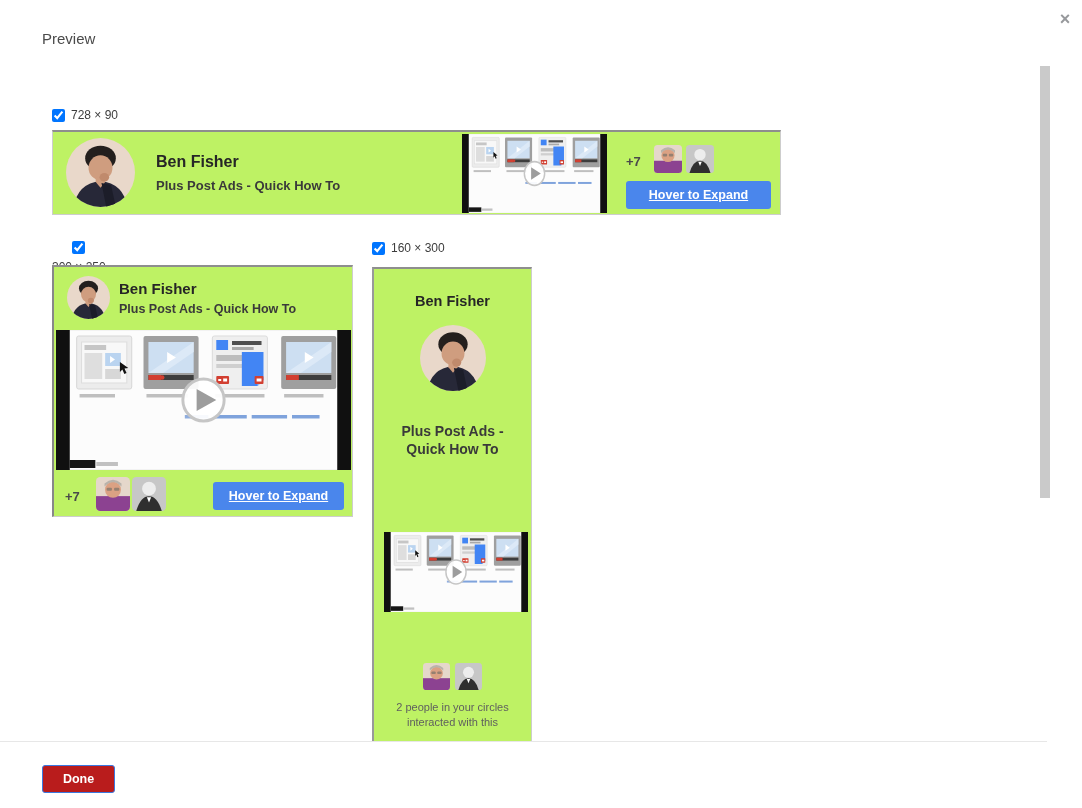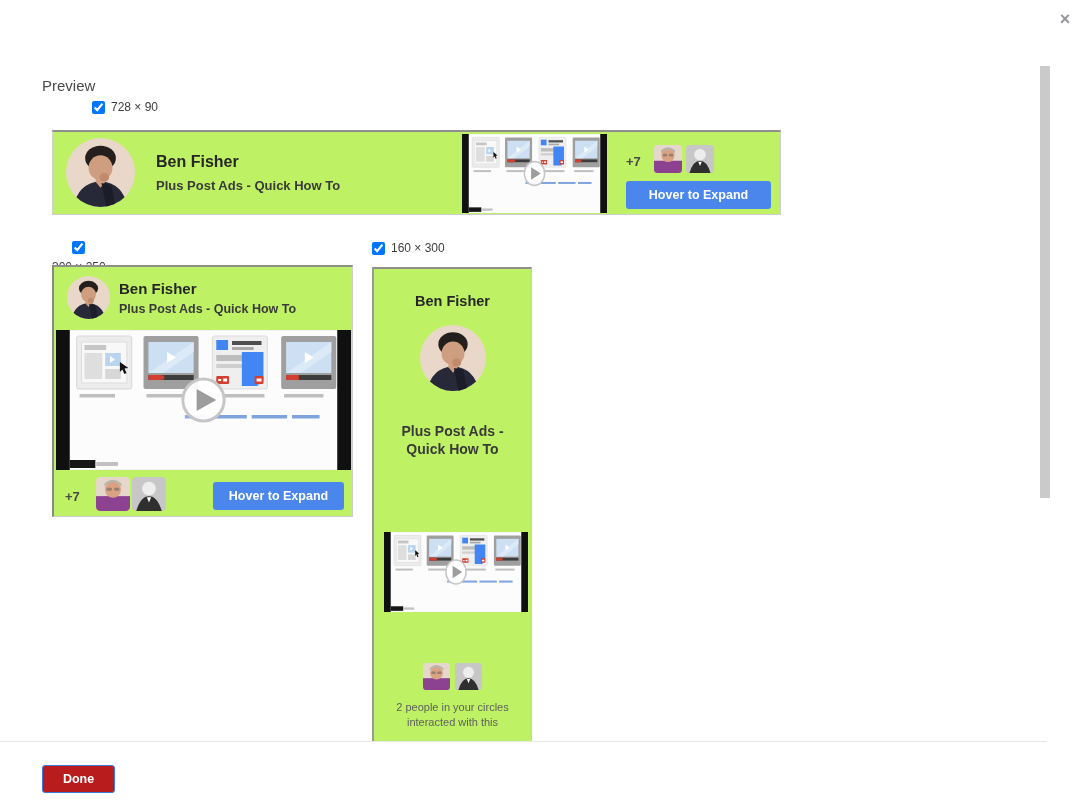--- a/index.html
+++ b/index.html
@@ -6,27 +6,27 @@
   html,body { margin:0; padding:0; background:#fff; }
   .dialog {
     position:relative; width:1082px; height:808px; background:#fff;
     font-family:"Liberation Sans", sans-serif; overflow:hidden;
   }
   .close {
     position:absolute; top:9px; right:7px; width:20px; height:20px;
     font-size:18px; line-height:20px; text-align:center; color:#97999c;
     font-weight:bold; cursor:pointer; user-select:none;
   }
-  .title { position:absolute; left:42px; top:30px; font-size:15px; color:#4a4a4a;margin-top:47px; }
+  .title { position:absolute; left:42px; top:30px; font-size:15px; color:#4a4a4a; }
   .desc  { position:absolute; left:47px; top:68px; font-size:12.5px; color:#7b7b7b; }
 
   .size-row { position:absolute; display:flex; align-items:center; gap:6px;
     font-size:12px; color:#3d3d3d; cursor:pointer; }
   .size-row input { width:13px; height:13px; margin:0; }
-  .row1 { left:52px;  top:100px;margin-left:40px; }
+  .row1 { left:52px;  top:108px; }
   .row2 { left:52px;  top:241px;flex-direction:column; }
   .row3 { left:372px; top:241px; }
 
   .ad { position:absolute; background:#bef264; border:1px solid #cdcdcd; border-top:2px solid #8e8e8e; }
   .ad-728 { left:52px;  top:130px; width:729px; height:85px; }
   .ad-300 { left:52px;  top:265px; width:301px; height:252px; border-left:2px solid #888; }
   .ad-160 { left:372px; top:267px; width:160px; height:475px; border-left:2px solid #999; border-bottom:none; }
 
   .av { position:absolute; display:block; }
   .b-avatar { left:13px; top:6px; width:69px; height:69px; }
@@ -56,21 +56,21 @@
              font-size:13.5px; color:#6e6e6e; line-height:18px; }
   .t-thumb { position:absolute; left:10px; top:263px; width:144px; height:80px; }
   .t-sav1  { left:49px; top:394px; width:27px; height:27px; }
   .t-sav2  { left:81px; top:394px; width:27px; height:27px; }
   .t-note  { position:absolute; left:4px; right:4px; top:431px; text-align:center;
              font-size:11px; color:#5f5f5f; line-height:15px; }
 
   .hover-btn {
     background:#4a86ec; color:#fff; font-weight:bold; font-size:12.5px;
     display:flex; align-items:center; justify-content:center;
-    border-radius:3px; cursor:pointer;
+    border-radius:3px; cursor:pointer;text-decoration:underline;
   }
   .thumb svg { display:block; width:100%; height:100%; }
   .av svg { display:block; width:100%; height:100%; }
 
   .content-divider { position:absolute; left:0; top:741px; width:1047px; height:1px; background:#e7e7e7; }
   .scroll-thumb { position:absolute; left:1040px; top:66px; width:10px; height:432px; background:#cacaca; }
 
   .done {
     position:absolute; left:42px; top:765px; width:73px; height:28px;
     background:#b91c1c; color:#fff; font-weight:bold; font-size:12.5px;

